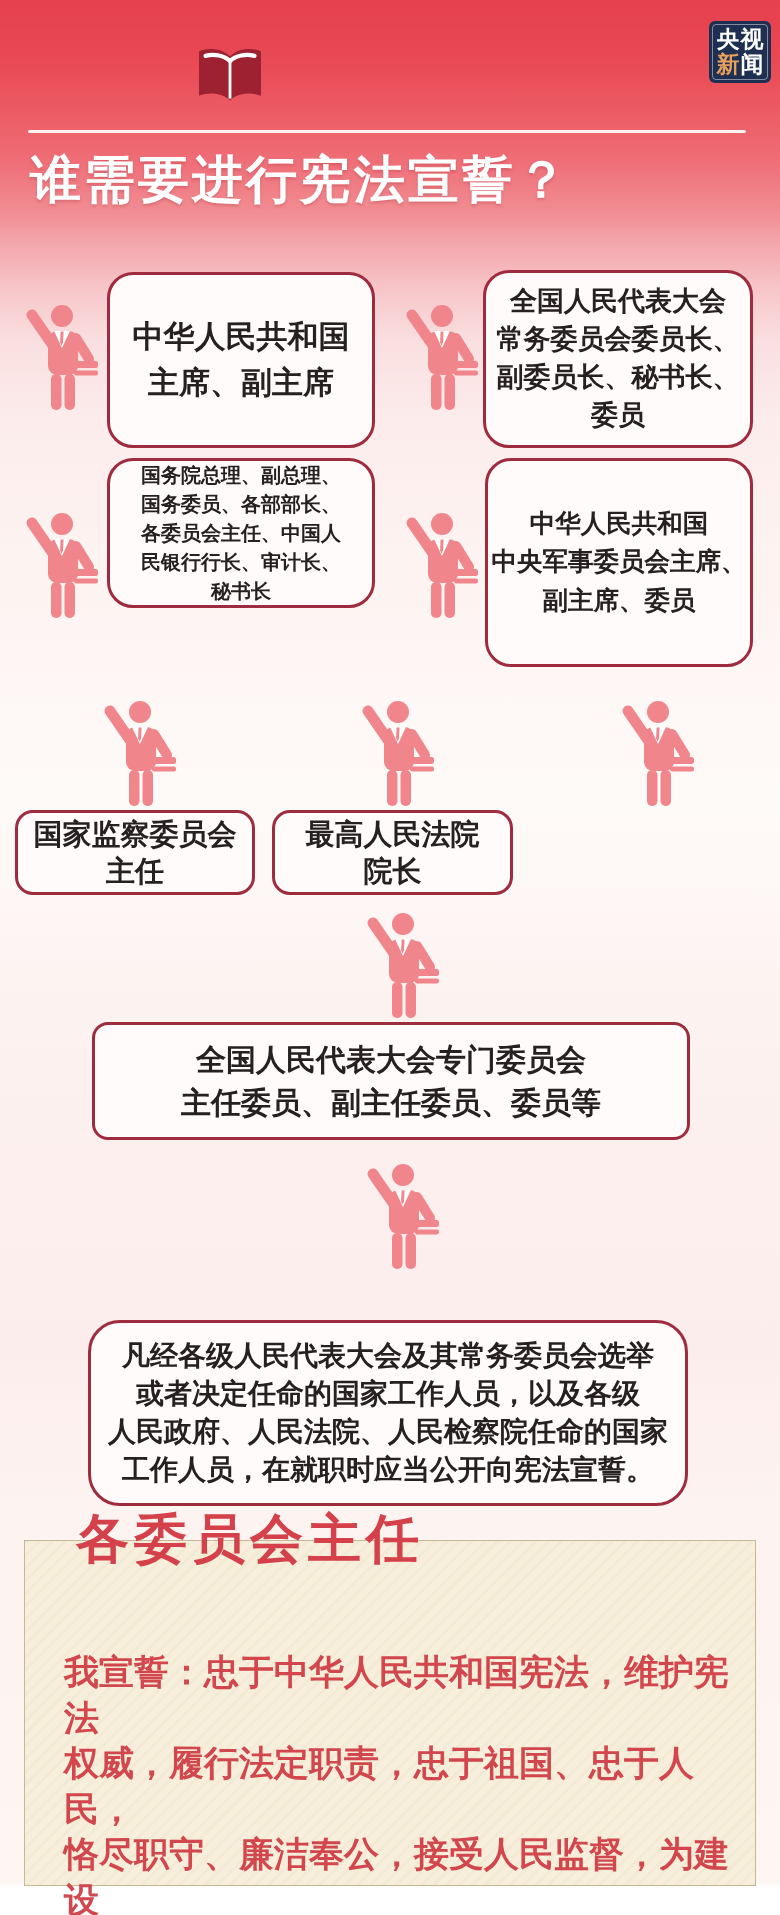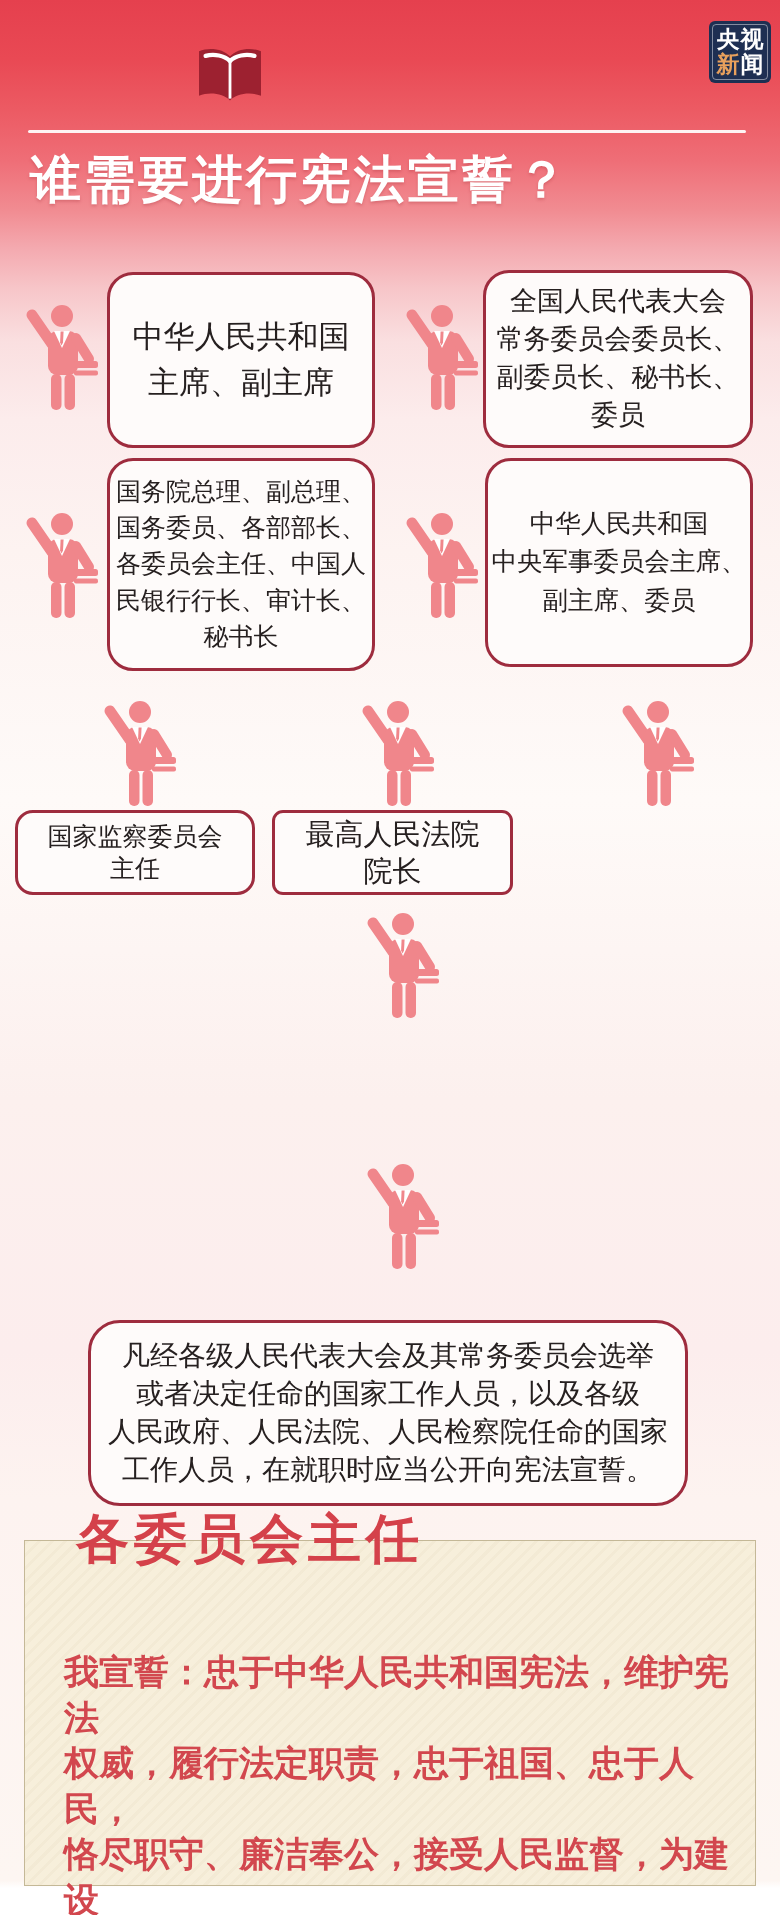--- a/index.html
+++ b/index.html
@@ -38,21 +38,21 @@
     place-items:center; padding:6px 7px;
     font-size:23px; font-weight:700; color:#fff; line-height:1;
   }
   .logo-accent { color:#e8a05c; }
   .person-icon { position:absolute; width:74px; height:106px; }
   .pbox {
     position:absolute; background:#fefbfa;
     border:3.5px solid #9e2c3e; border-radius:26px;
     display:flex; align-items:center; justify-content:center;
     text-align:center; color:#262020;
-    font-family:"Liberation Serif","DejaVu Serif",serif; font-weight:400;
+    font-family:"Liberation Serif","DejaVu Serif",serif; font-weight:700;
     white-space:pre-line;
   }
   .pbox.small { border-radius:18px; }
   .oath-heading {
     position:absolute; left:76px; top:1504px;
     font-size:53px; font-weight:900; color:#d4414a; letter-spacing:5px;
   }
   .oath-panel {
     position:absolute; left:24px; top:1540px; width:732px; height:346px;
     background:#f7efdb; border:1.5px solid #c4b897;
@@ -240,37 +240,39 @@
 </div>
 
   <div class="pbox" style="left:107px; top:272px; width:268px; height:176px; font-size:31px; line-height:1.5;">中华人民共和国
 主席、副主席</div>
 
   <div class="pbox" style="left:483px; top:270px; width:270px; height:178px; font-size:27px; line-height:1.4;">全国人民代表大会
 常务委员会委员长、
 副委员长、秘书长、
 委员</div>
 
-  <div class="pbox" style="left:107px; top:458px; width:268px; height:213px; font-size:25px; line-height:1.45;">国务院总理、副总理、
+  <div class="pbox" style="left:107px; top:458px; width:268px; height:150px; font-size:20px; line-height:1.45;">国务院总理、副总理、
 国务委员、各部部长、
 各委员会主任、中国人
 民银行行长、审计长、
 秘书长</div>
 
   <div class="pbox" style="left:485px; top:458px; width:268px; height:209px; font-size:25.5px; line-height:1.5;">中华人民共和国
 中央军事委员会主席、
 副主席、委员</div>
 
-  <div class="pbox small" style="left:15px; top:810px; width:240px; height:85px; font-size:25px; line-height:1.25;">国家监察委员会
+  <div class="pbox small" style="left:15px; top:810px; width:240px; height:85px; font-size:29px; line-height:1.25;">国家监察委员会
 主任</div>
 
-  <div class="pbox small" style="left:272px; top:810px; width:241px; height:85px; font-size:29px; line-height:1.25;border-radius:11px;">最高人民法院
+  <div class="pbox small" style="left:272px; top:810px; width:241px; height:85px; font-size:29px; line-height:1.25;">最高人民法院
 院长</div>
 
 
+  <div class="pbox" style="left:92px; top:1022px; width:598px; height:118px; font-size:30px; line-height:1.45; border-radius:16px;">全国人民代表大会专门委员会
+主任委员、副主任委员、委员等</div>
 
   <div class="pbox" style="left:88px; top:1272px; width:600px; height:186px; font-size:28px; line-height:1.35; border-radius:32px;margin-top:48px;">凡经各级人民代表大会及其常务委员会选举
 或者决定任命的国家工作人员，以及各级
 人民政府、人民法院、人民检察院任命的国家
 工作人员，在就职时应当公开向宪法宣誓。</div>
 
   <div class="oath-panel"></div>
   <div class="oath-heading">各委员会主任</div>
   <div class="oath-text">我宣誓：忠于中华人民共和国宪法，维护宪法
 权威，履行法定职责，忠于祖国、忠于人民，

